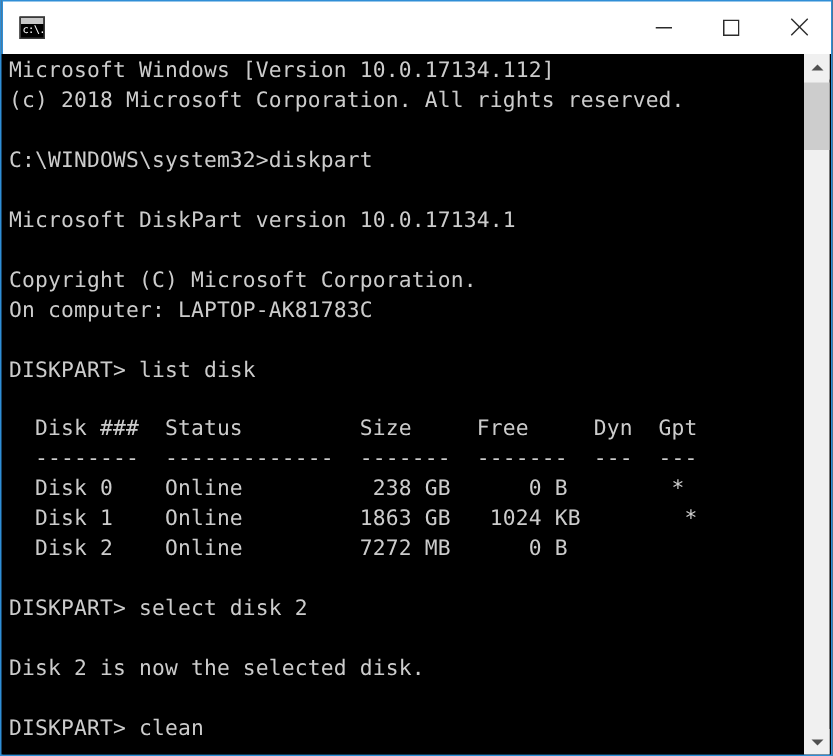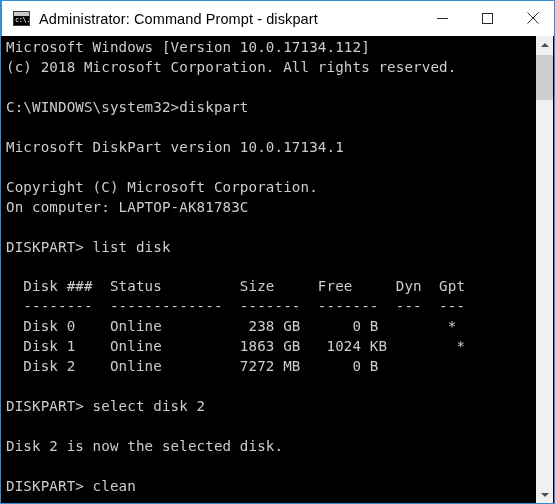--- a/index.html
+++ b/index.html
@@ -162,21 +162,20 @@
 </head>
 <body>
 
 <div class="window">
 
   <div class="titlebar">
     <div class="title-icon">
       <div class="bar"></div>
       <div class="prompt">c:\.</div>
     </div>
-    <div class="title-text">Administrator: Command Prompt - diskpart</div>
 
     <div class="caption-buttons">
       <div class="cap-btn">
         <svg width="11" height="11" viewBox="0 0 11 11" aria-hidden="true">
           <line x1="0" y1="5.5" x2="11" y2="5.5" stroke="#2b2b2b" stroke-width="1"></line>
         </svg>
       </div>
       <div class="cap-btn">
         <svg width="11" height="11" viewBox="0 0 11 11" aria-hidden="true">
           <rect x="0.5" y="0.5" width="10" height="10" fill="none" stroke="#2b2b2b" stroke-width="1"></rect>

